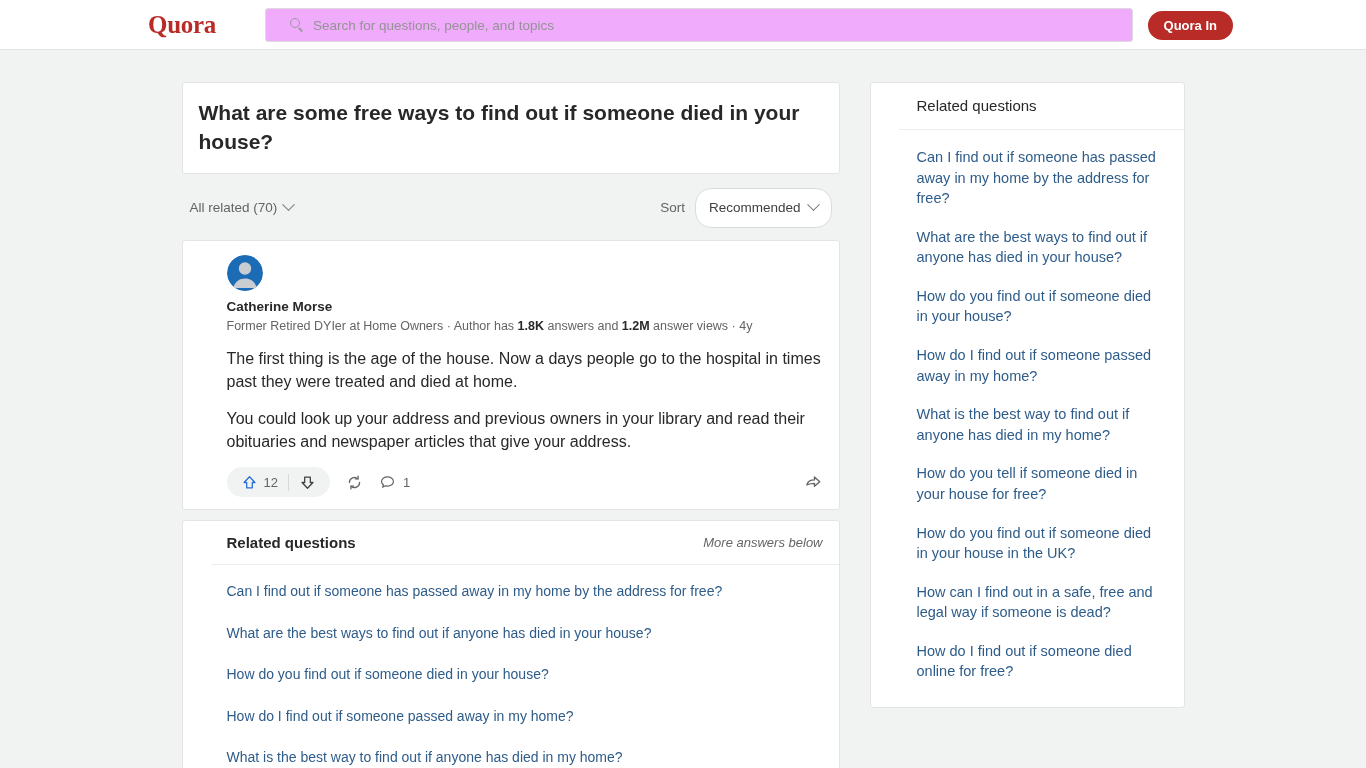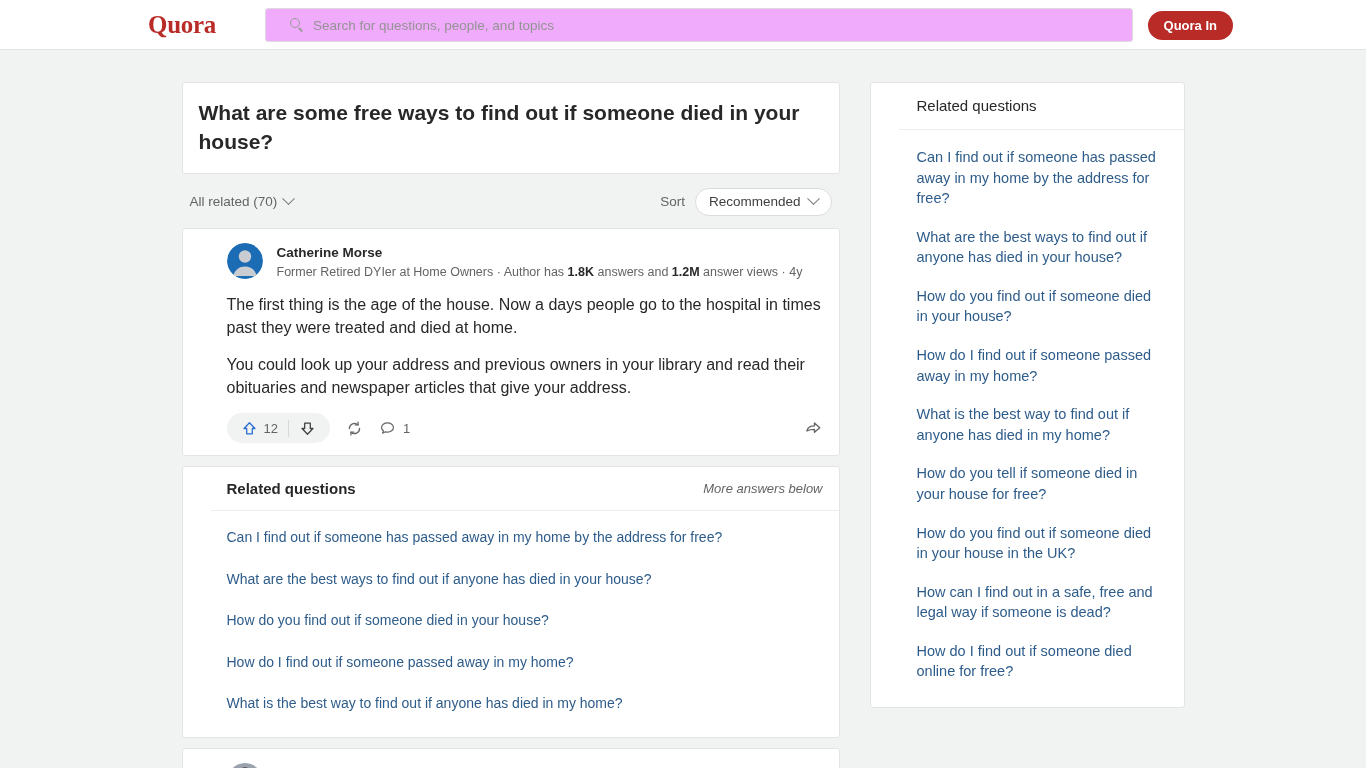--- a/index.html
+++ b/index.html
@@ -121,39 +121,39 @@
     font-size: 13.5px;
     color: #636466;
     cursor: pointer;
   }
   .sort-wrap { display: flex; align-items: center; gap: 10px; }
   .sort-label { font-size: 13.5px; color: #636466; }
   .sort-pill {
     display: flex;
     align-items: center;
     gap: 8px;
-    height: 28px;
+    height: 40px;
     padding: 8px 13px;
     border: 1px solid #dcdcdc;
     border-radius: 16px;
     background: #fff;
     font-size: 13.5px;
     color: #404040;
     cursor: pointer;
   }
   .chev {
     width: 9px; height: 9px;
     border-right: 1.4px solid #7d7d7d;
     border-bottom: 1.4px solid #7d7d7d;
     transform: rotate(45deg) translate(-2px,-2px);
   }
 
   
   .answer { padding: 14px 16px 10px 16px; }
-  .author-row { display: flex; align-items: flex-start; gap: 14px; }
+  .author-row { display: flex; align-items: flex-start; gap: 6px; flex-direction: column; }
   .avatar { width: 36px; height: 36px; border-radius: 50%; overflow: hidden; flex: 0 0 auto; }
   .author-meta { padding-top: 1px; }
   .author-name { font-size: 13.5px; font-weight: bold; color: #282829; line-height: 1.35; cursor: pointer; }
   .author-cred { font-size: 12.5px; color: #636466; line-height: 1.5; margin-top: 1px; }
   .author-cred b { color: #282829; font-weight: bold; }
   .answer-body { margin-top: 11px; }
   .answer-body p {
     font-size: 16px;
     line-height: 1.44;
     color: #282829;

